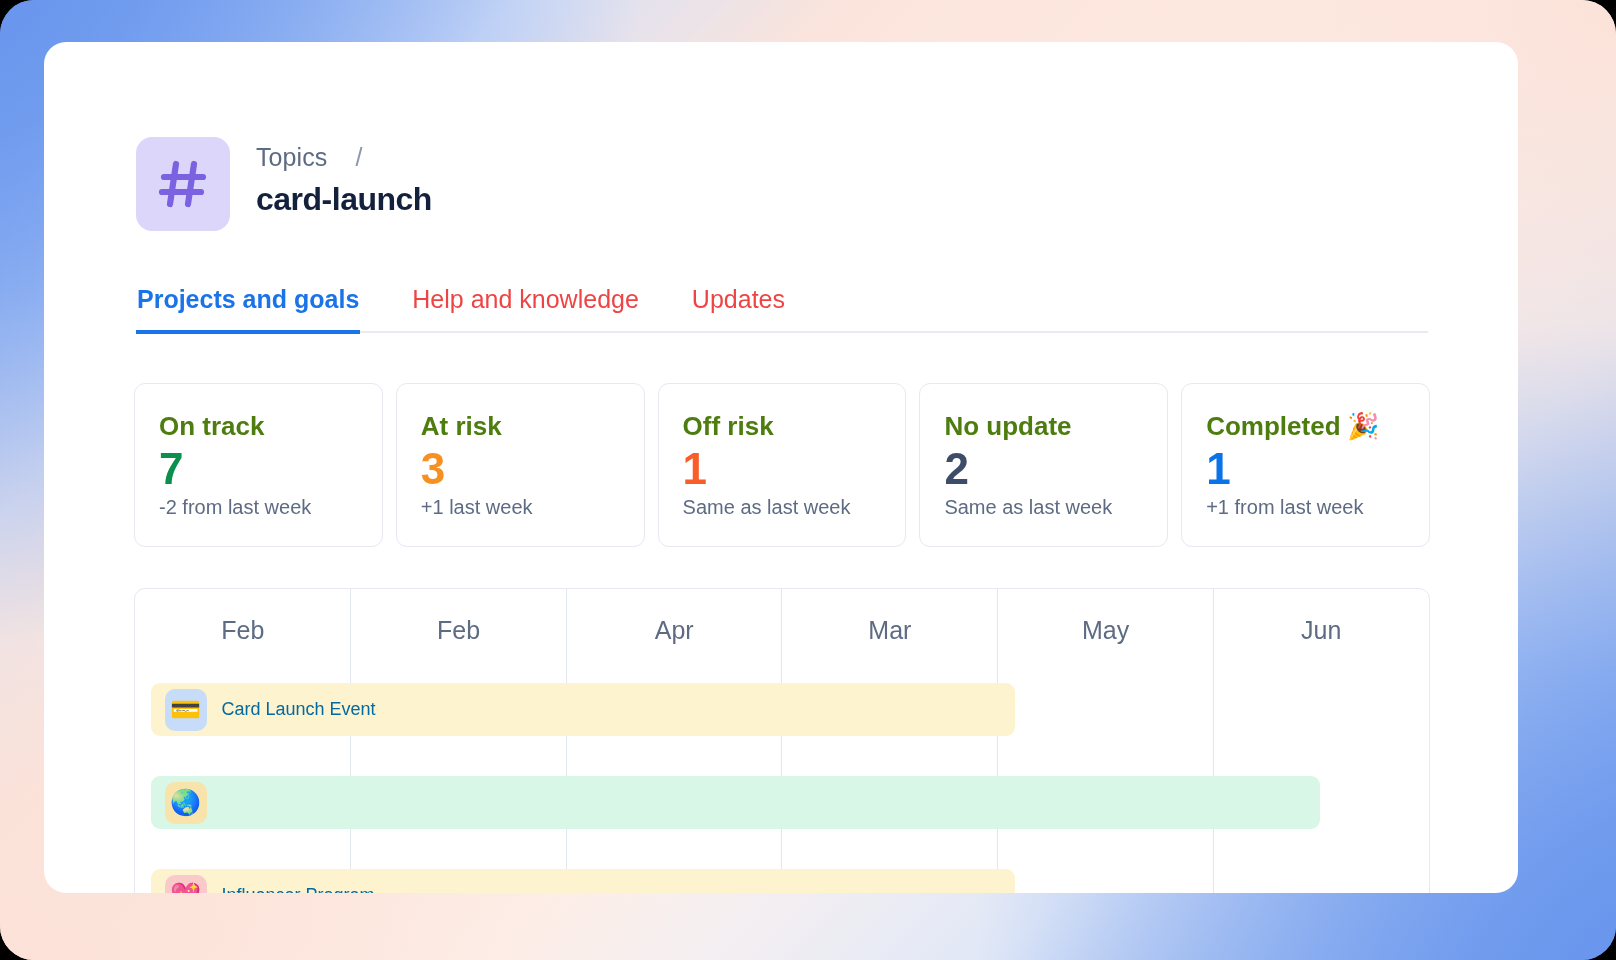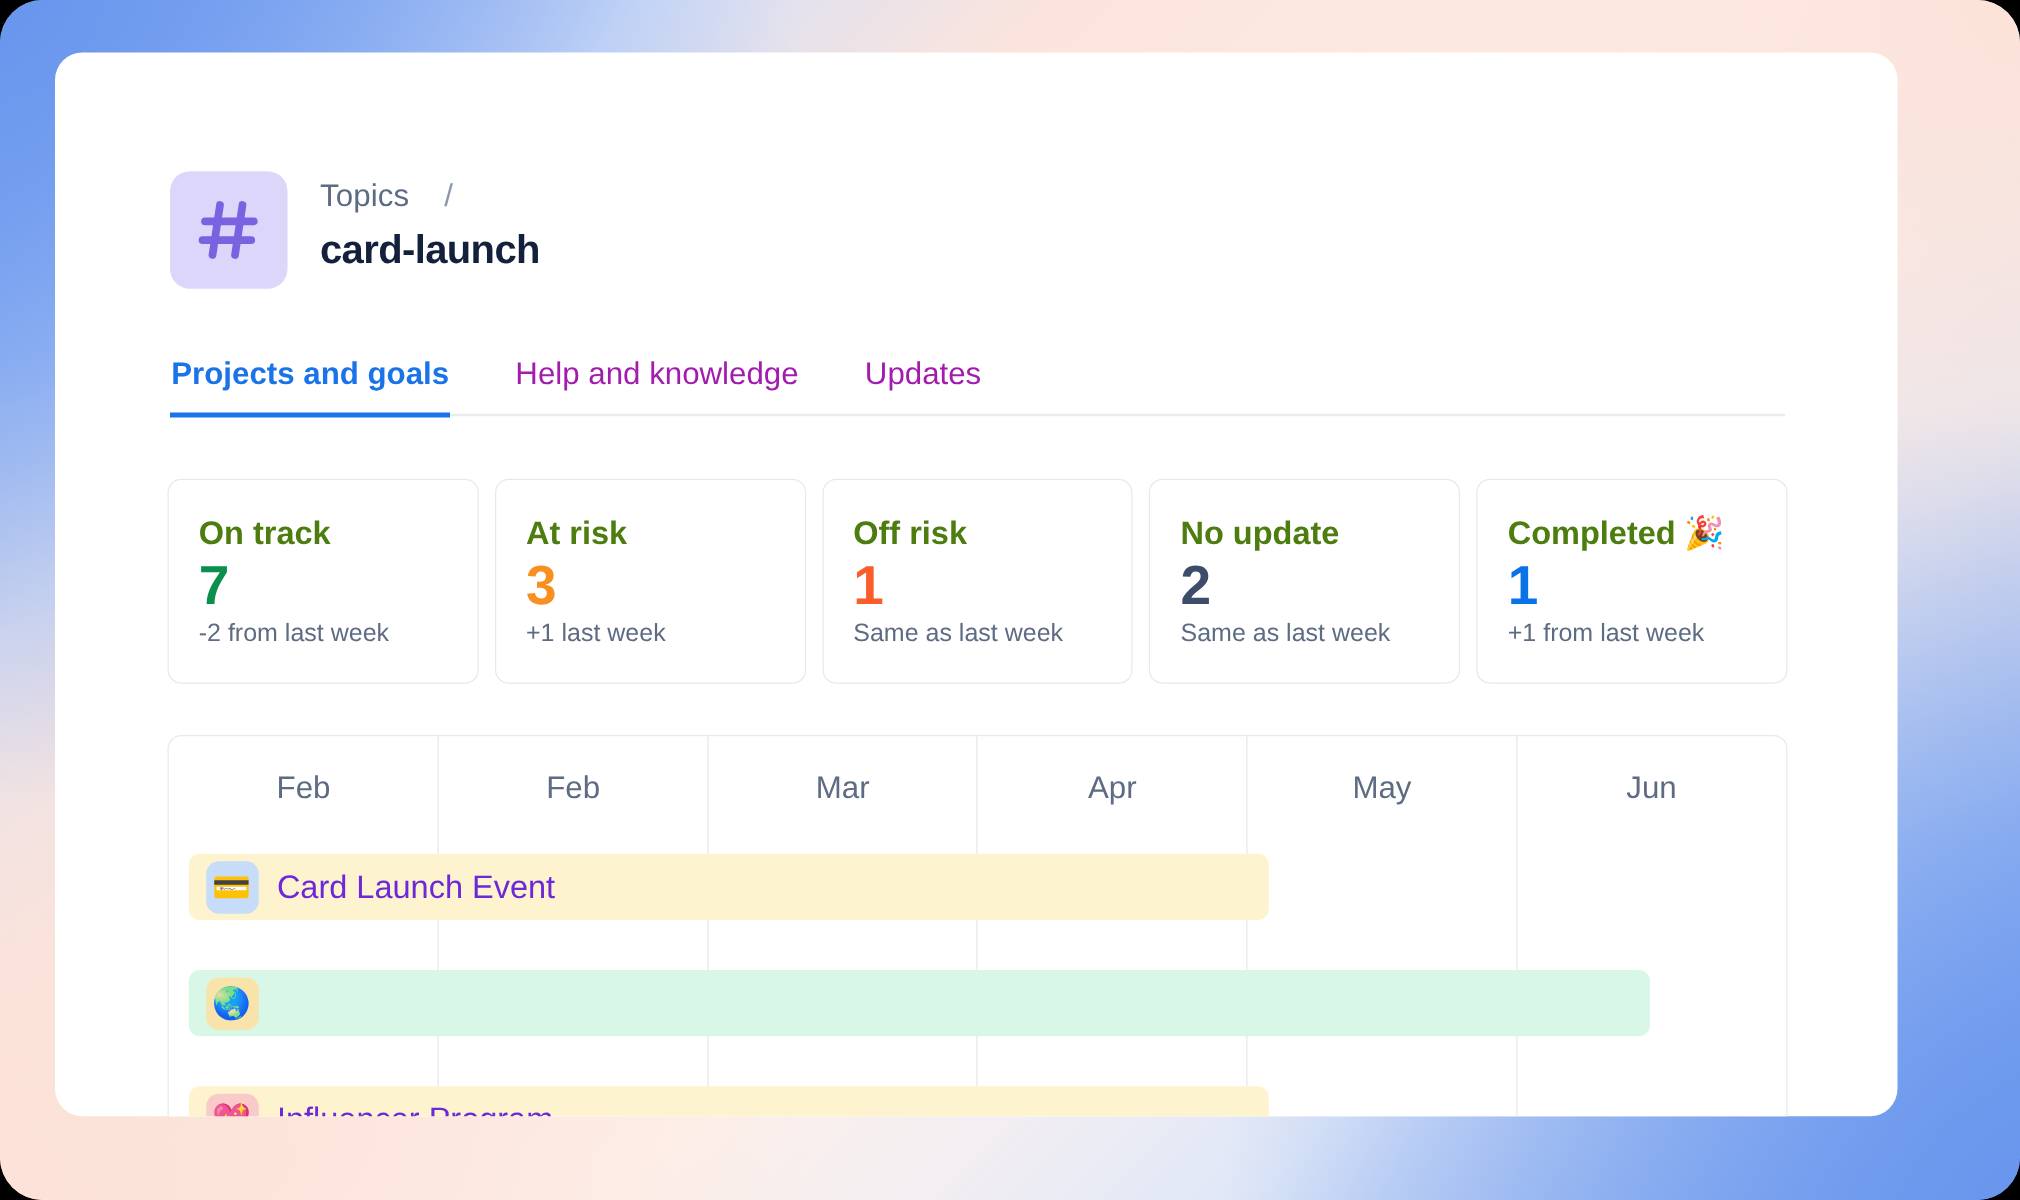--- a/index.html
+++ b/index.html
@@ -104,21 +104,21 @@
     left: 92px;
     top: 243px;
     width: 1292px;
     display: flex;
     align-items: flex-end;
     gap: 51px;
     border-bottom: 2px solid #e8ebf0;
   }
   .tab {
     font-size: 25px;
-    color: #a21caf;
+    color: #ef4444;
     padding: 0 1px 16px 1px;
     cursor: pointer;
     white-space: nowrap;
     border-bottom: 4px solid transparent;
     margin-bottom: -3px;
   }
   .tab.active {
     color: #1a73e8;
     font-weight: 700;
     border-bottom-color: #1a73e8;
@@ -220,22 +220,22 @@
     border-radius: 10px;
     display: flex;
     align-items: center;
     justify-content: center;
     font-size: 25px;
     line-height: 1;
     flex: none;
     font-family: "DejaVu Sans", sans-serif;
   }
   .tl-name {
-    font-size: 26px;
-    color: #6d28d9;
+    font-size: 18px;
+    color: #0369a1;
     white-space: nowrap;
   }
 </style>
 </head>
 <body>
 
 <div id="backdrop"></div>
 
 <div id="app-card">
 
@@ -305,22 +305,22 @@
       <div class="tl-col"></div>
       <div class="tl-col"></div>
       <div class="tl-col"></div>
       <div class="tl-col"></div>
       <div class="tl-col"></div>
     </div>
 
     <div class="tl-months">
       <div class="tl-month">Feb</div>
       <div class="tl-month">Feb</div>
+      <div class="tl-month">Apr</div>
       <div class="tl-month">Mar</div>
-      <div class="tl-month">Apr</div>
       <div class="tl-month">May</div>
       <div class="tl-month">Jun</div>
     </div>
 
     <div class="tl-rows">
 
       <div class="tl-bar" id="bar0" style="top: 12px; background: rgb(253, 243, 207); left: 1.2%; width: 66.8%;">
         <div class="tl-emoji" id="em0" style="background: rgb(198, 220, 248);">💳</div>
         <div class="tl-name">Card Launch Event</div>
       </div>

